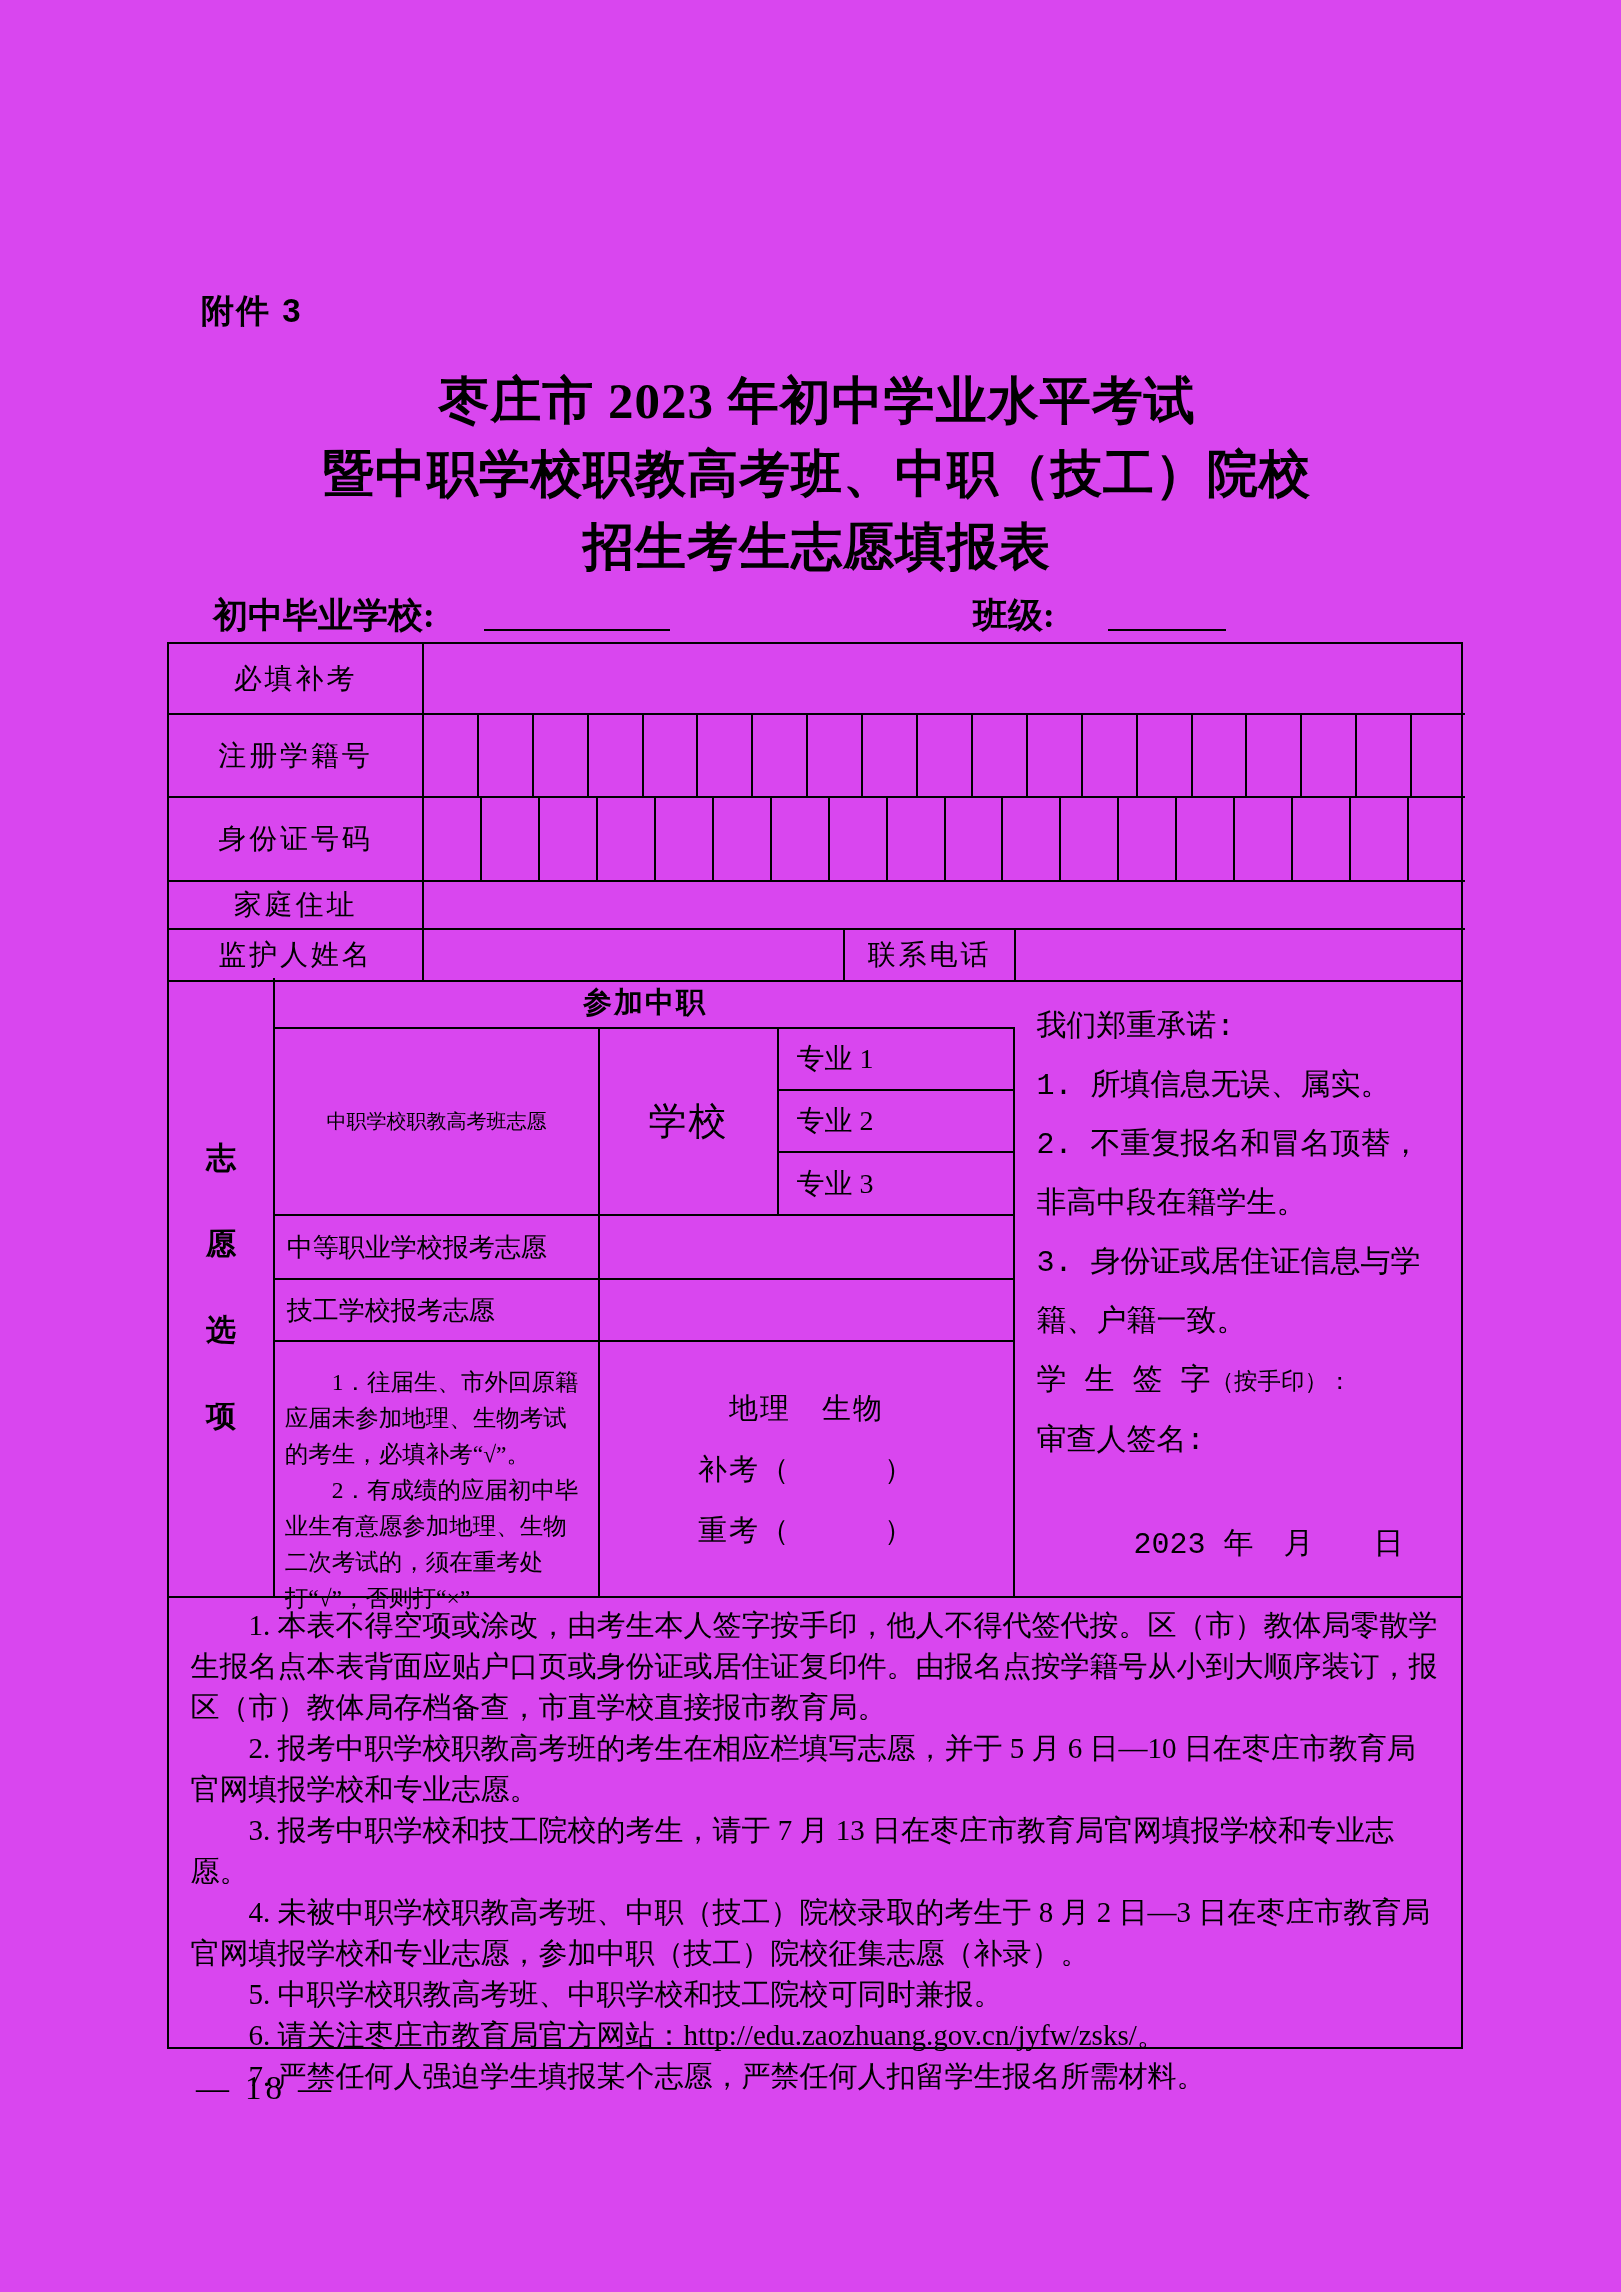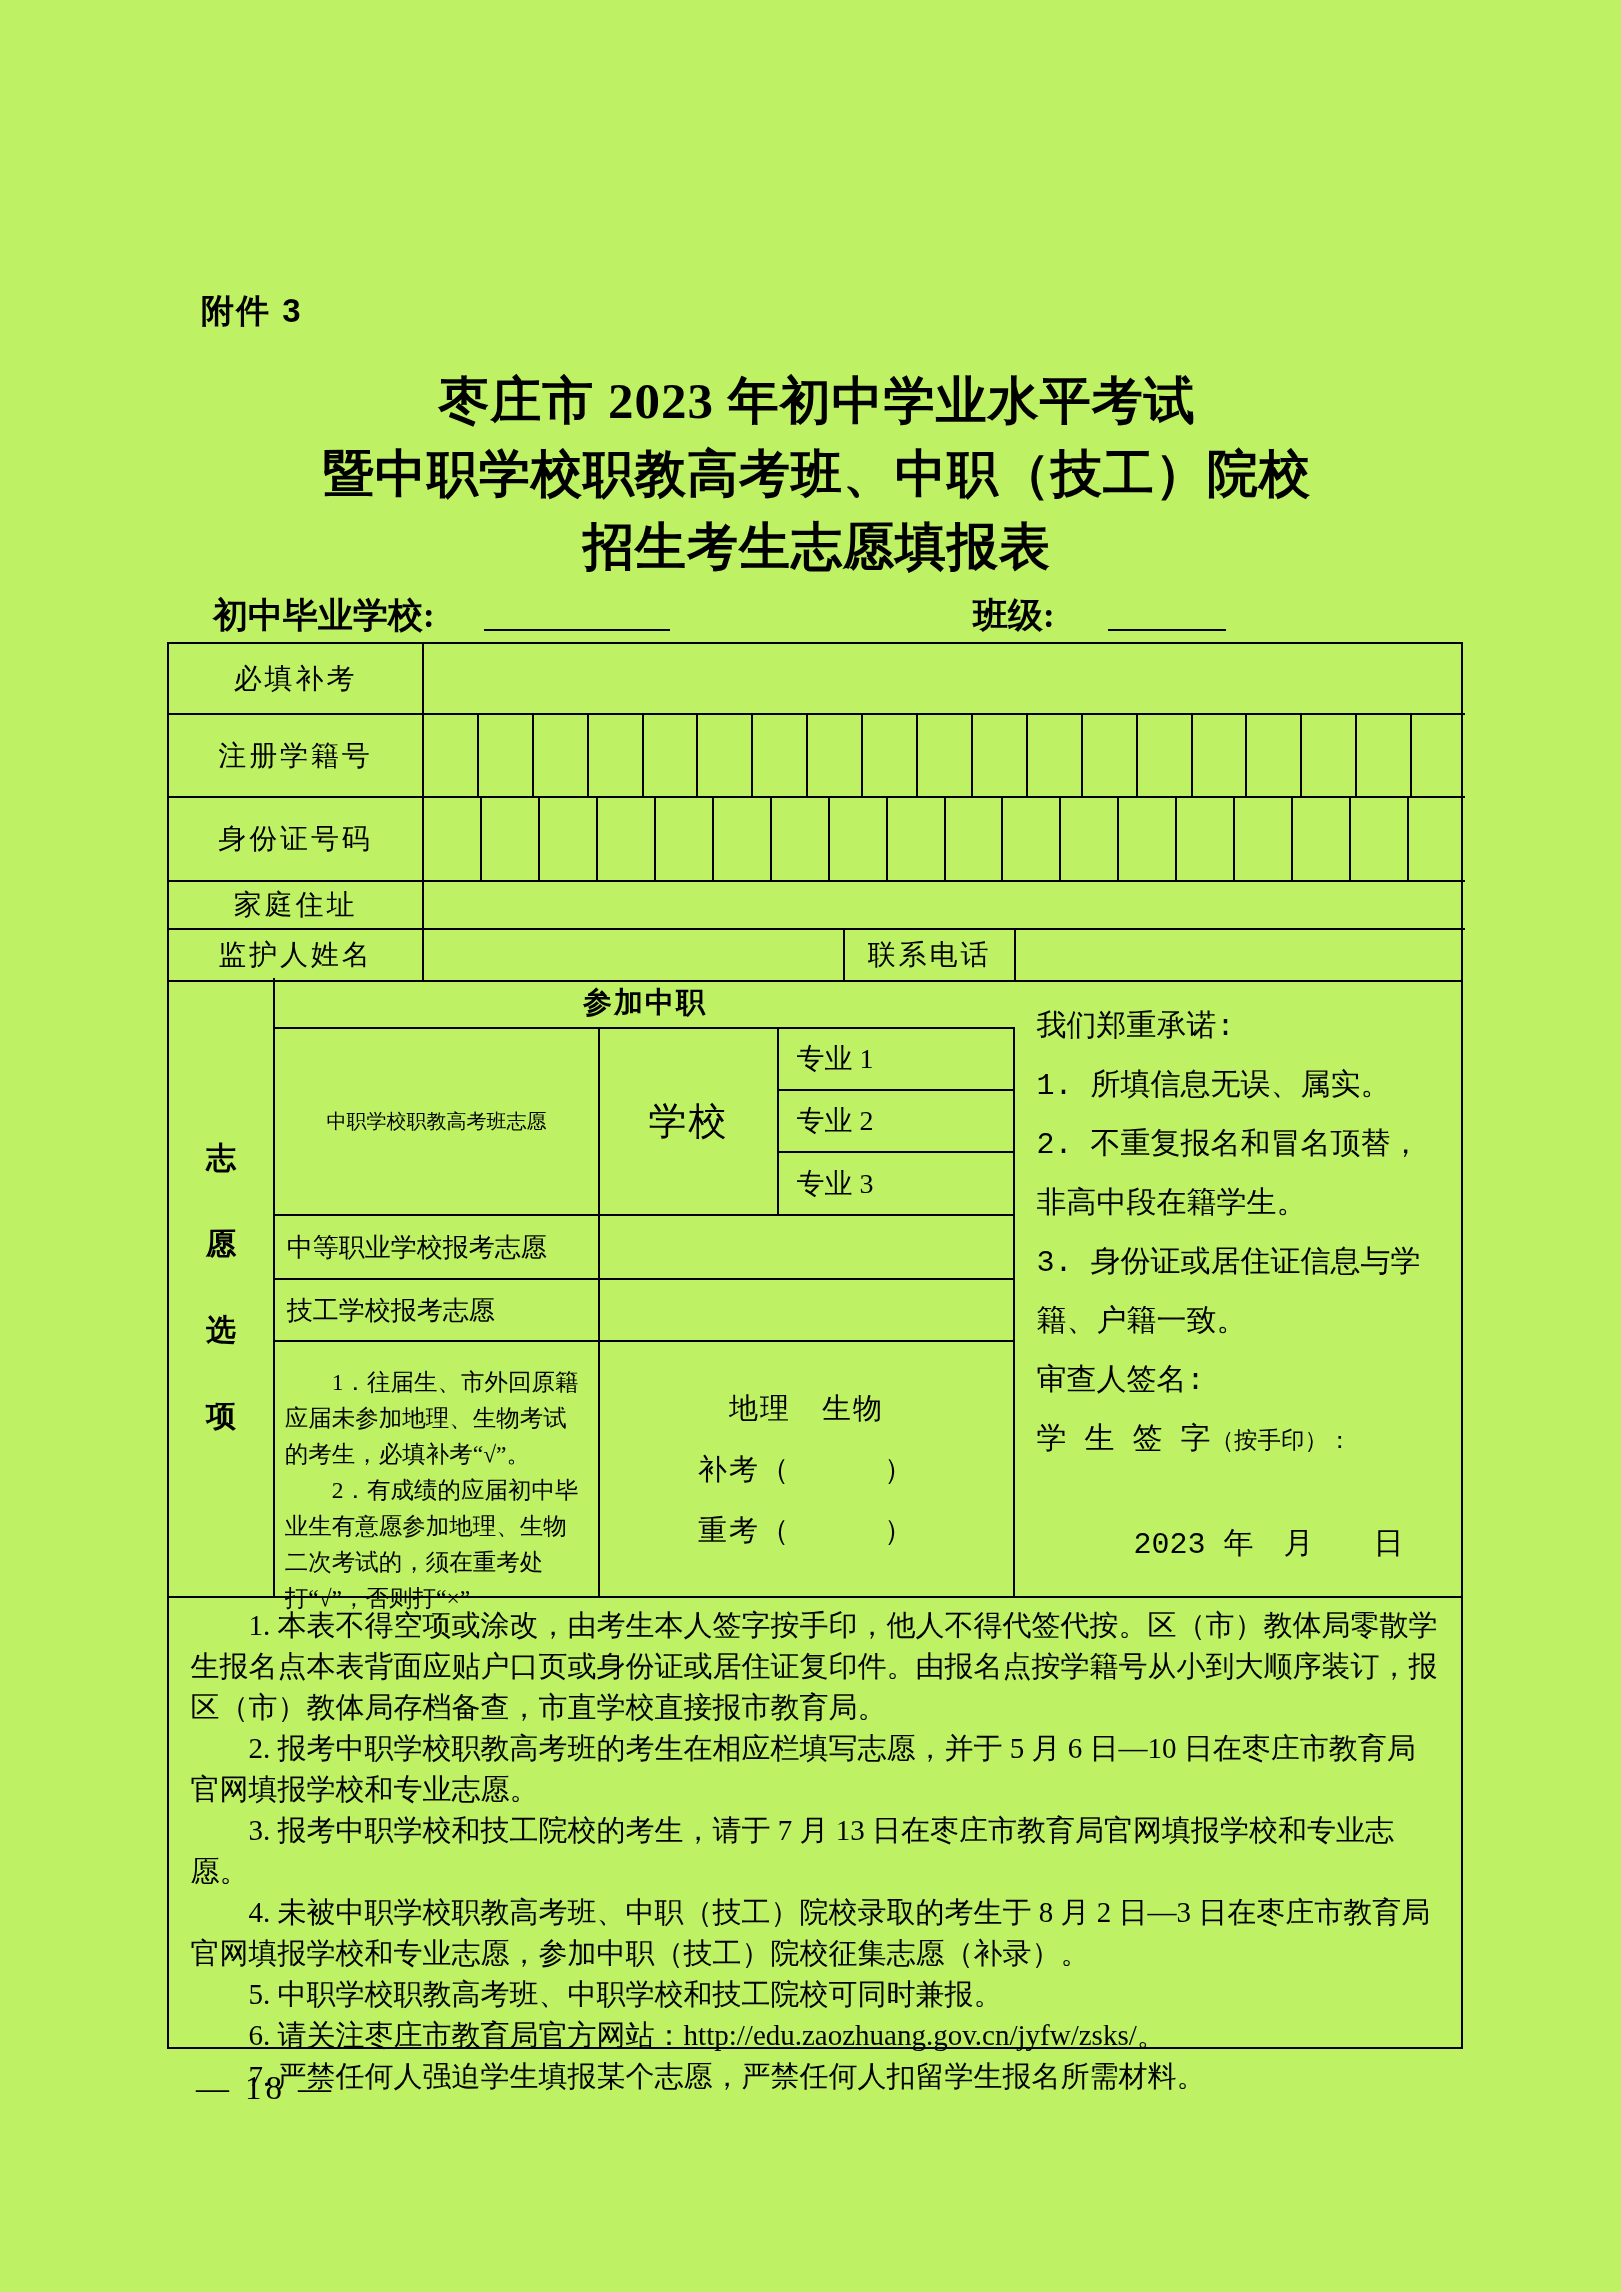--- a/index.html
+++ b/index.html
@@ -1,18 +1,18 @@
 <!DOCTYPE html>
 <html><head>
 <meta charset="utf-8">
 <style>
   * { margin:0; padding:0; box-sizing:border-box; }
   html,body { background:#888; }
   .page {
-    position:relative; width:1621px; height:2293px; background:#bef264;
+    position:relative; width:1621px; height:2293px; background:#d946ef;
     font-family:"Liberation Serif","DejaVu Serif",serif; color:#000;
     margin:0 auto; overflow:hidden;
   }
   .attachment {
     position:absolute; left:201px; top:289px;
     font-family:"Liberation Sans","DejaVu Sans",sans-serif;
     font-size:33px; font-weight:600; letter-spacing:2px;
   }
   .title-block { position:absolute; left:0; top:365px; width:1621px; text-align:center; }
   .title-line { font-size:51px; font-weight:bold; line-height:73px; letter-spacing:1px;margin-left:13px; }
@@ -196,22 +196,22 @@
       <div>地理　生物</div>
       <div>补考（　　　）</div>
       <div>重考（　　　）</div>
     </div>
 
     <div class="promise-cell no-br no-bb cell">
       <p>我们郑重承诺:</p>
       <p>1. 所填信息无误、属实。</p>
       <p>2. 不重复报名和冒名顶替，非高中段在籍学生。</p>
       <p>3. 身份证或居住证信息与学籍、户籍一致。</p>
+      <p><span>学 生 签 字</span><span class="sign-note">（按手印）：</span></p>
       <p>审查人签名:</p>
-      <p><span>学 生 签 字</span><span class="sign-note">（按手印）：</span></p>
       <p class="date-line">2023 年　月　　日</p>
     </div>
   </div>
 
   <div class="footnote-box">
     <p>1. 本表不得空项或涂改，由考生本人签字按手印，他人不得代签代按。区（市）教体局零散学生报名点本表背面应贴户口页或身份证或居住证复印件。由报名点按学籍号从小到大顺序装订，报区（市）教体局存档备查，市直学校直接报市教育局。</p>
     <p>2. 报考中职学校职教高考班的考生在相应栏填写志愿，并于 5 月 6 日—10 日在枣庄市教育局官网填报学校和专业志愿。</p>
     <p>3. 报考中职学校和技工院校的考生，请于 7 月 13 日在枣庄市教育局官网填报学校和专业志愿。</p>
     <p>4. 未被中职学校职教高考班、中职（技工）院校录取的考生于 8 月 2 日—3 日在枣庄市教育局官网填报学校和专业志愿，参加中职（技工）院校征集志愿（补录）。</p>
     <p>5. 中职学校职教高考班、中职学校和技工院校可同时兼报。</p>

